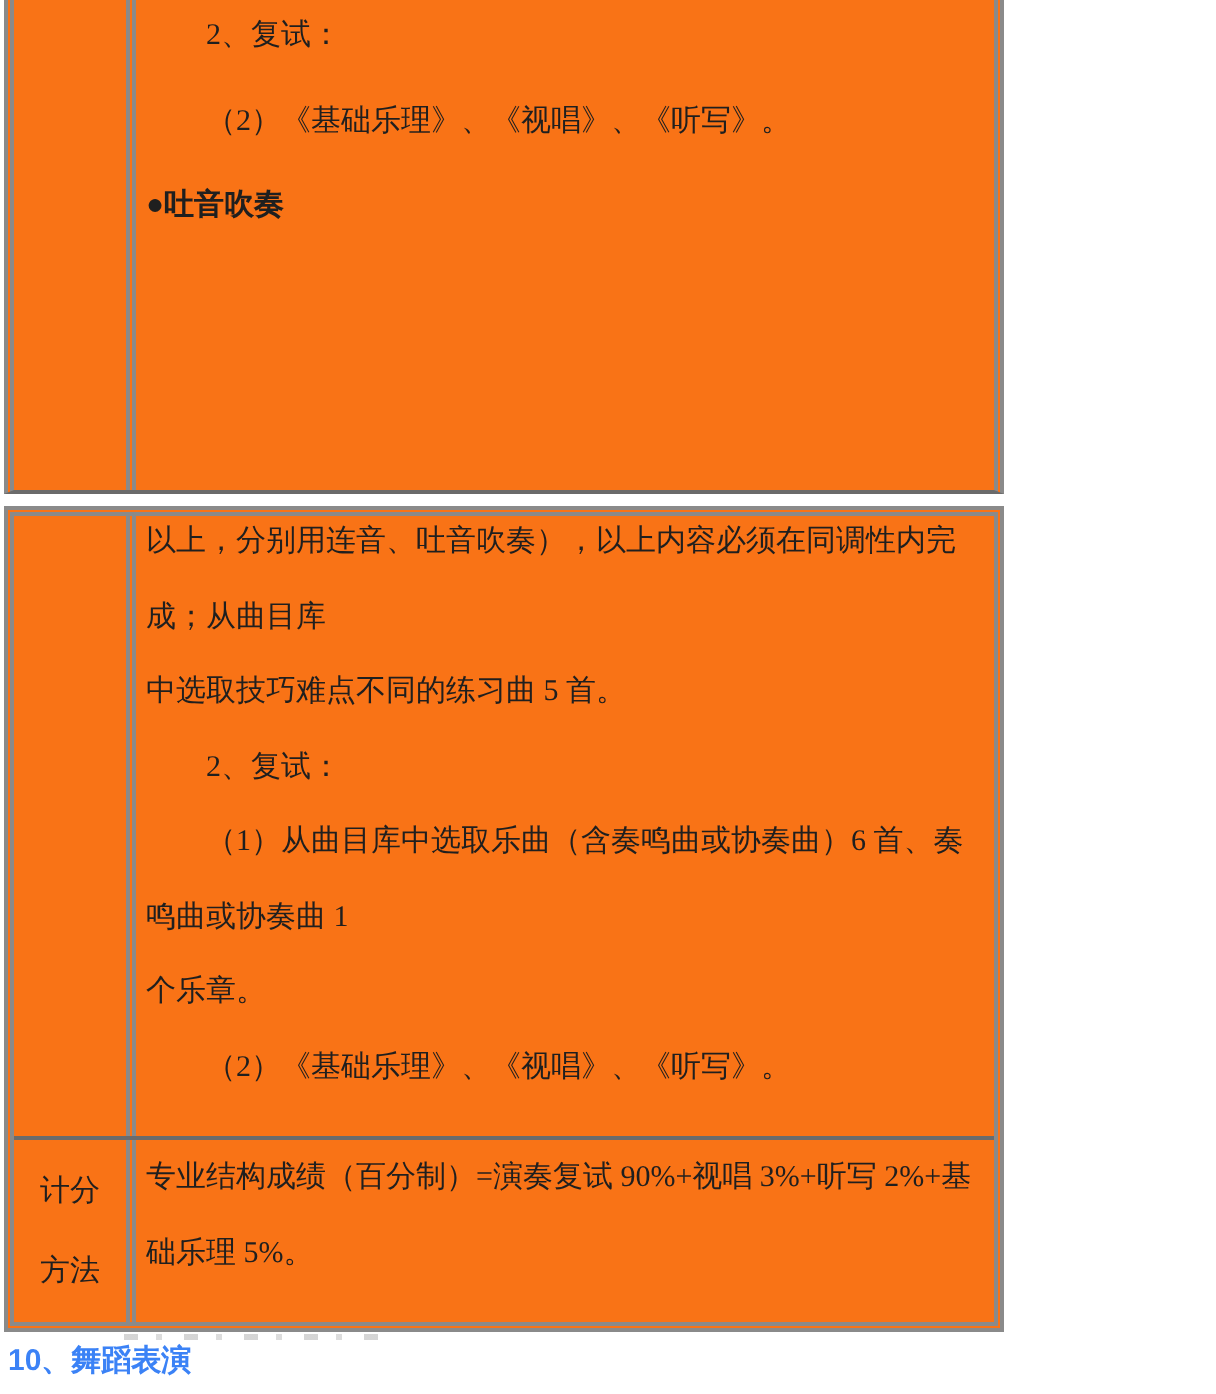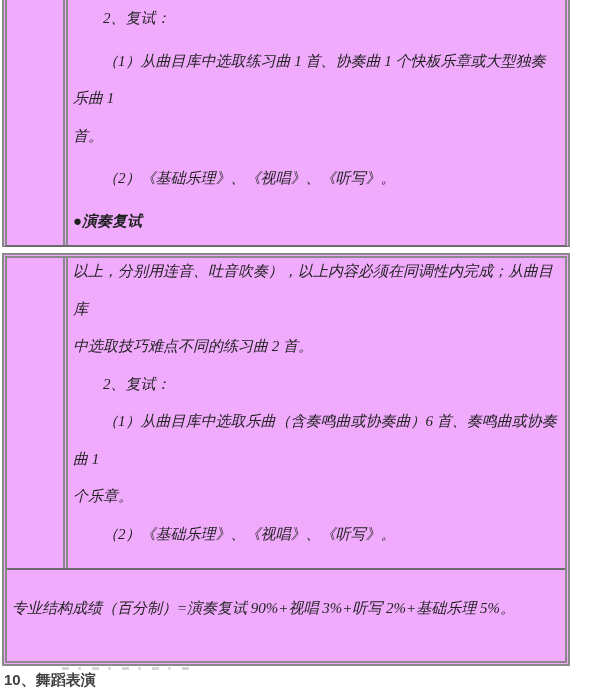--- a/index.html
+++ b/index.html
@@ -7,24 +7,23 @@
     width: 608px; height: 697px;
     background: #ffffff;
     font-family: "Liberation Serif", "DejaVu Serif", serif;
     color: #1f1f1f;
     position: relative;
     overflow: hidden;
   }
   .tbl {
     position: absolute;
     left: 2px;
-    width: 568px;
+    width: 500px;
     box-sizing: border-box;
-    background: #f0abfc;
-    font-style: italic;
+    background: #f97316;
   }
   
   #table-part1 {
     top: 0; height: 247px;
     border-left: 5px double #8a8a8a;
     border-right: 5px double #8a8a8a;
     border-bottom: 2px solid #6b6b6b;
     display: flex;
   }
   
@@ -64,66 +63,65 @@
   .bold { font-weight: bold; }
   #scoring-label {
     padding-top: 6px;
     line-height: 40px;
     white-space: pre-line;
   }
   #table2-row2 .cell-right {
     display: flex;
     align-items: center;
     padding-bottom: 14px;
-    text-align: right;
   }
   #section-footer {
     position: absolute;
     left: 4px; top: 671px;
     font-family: "Liberation Sans", "DejaVu Sans", sans-serif;
     font-weight: bold;
     font-size: 15px;
-    color: #404040;
+    color: #3b82f6;
   }
   #scan-artifact {
     position: absolute;
     left: 62px; top: 667px;
     width: 130px; height: 3px;
     background: repeating-linear-gradient(90deg,
       #cbcbcb 0 7px, transparent 7px 16px, #d4d4d4 16px 19px, transparent 19px 30px);
     opacity: 0.8;
   }
 </style>
 </head>
 <body>
 
 <div class="tbl" id="table-part1">
   <div class="cell-left"></div>
   <div class="cell-right">
     <p class="indent">2、复试：</p>
-    <p class="indent">（1）从曲目库中选取练习曲 1 首、协奏曲 1 个快板乐章或大型独奏乐曲 1
-首。</p>
     <p class="indent">（2）《基础乐理》、《视唱》、《听写》。</p>
-    <p class="bold">●演奏复试</p>
+    <p class="bold">●吐音吹奏</p>
   </div>
 </div>
 
 <div class="tbl" id="table-part2">
   <div class="row" id="table2-row1">
     <div class="cell-left"></div>
     <div class="cell-right">
       <p>以上，分别用连音、吐音吹奏），以上内容必须在同调性内完成；从曲目库
-中选取技巧难点不同的练习曲 2 首。</p>
+中选取技巧难点不同的练习曲 5 首。</p>
       <p class="indent">2、复试：</p>
       <p class="indent">（1）从曲目库中选取乐曲（含奏鸣曲或协奏曲）6 首、奏鸣曲或协奏曲 1
 个乐章。</p>
       <p class="indent">（2）《基础乐理》、《视唱》、《听写》。</p>
     </div>
   </div>
   <div class="row" id="table2-row2">
+    <div class="cell-left" id="scoring-label">计分
+方法</div>
     <div class="cell-right">
       <p>专业结构成绩（百分制）=演奏复试 90%+视唱 3%+听写 2%+基础乐理 5%。</p>
     </div>
   </div>
 </div>
 
 <div id="scan-artifact"></div>
 
 <div id="section-footer">10、舞蹈表演</div>
 

